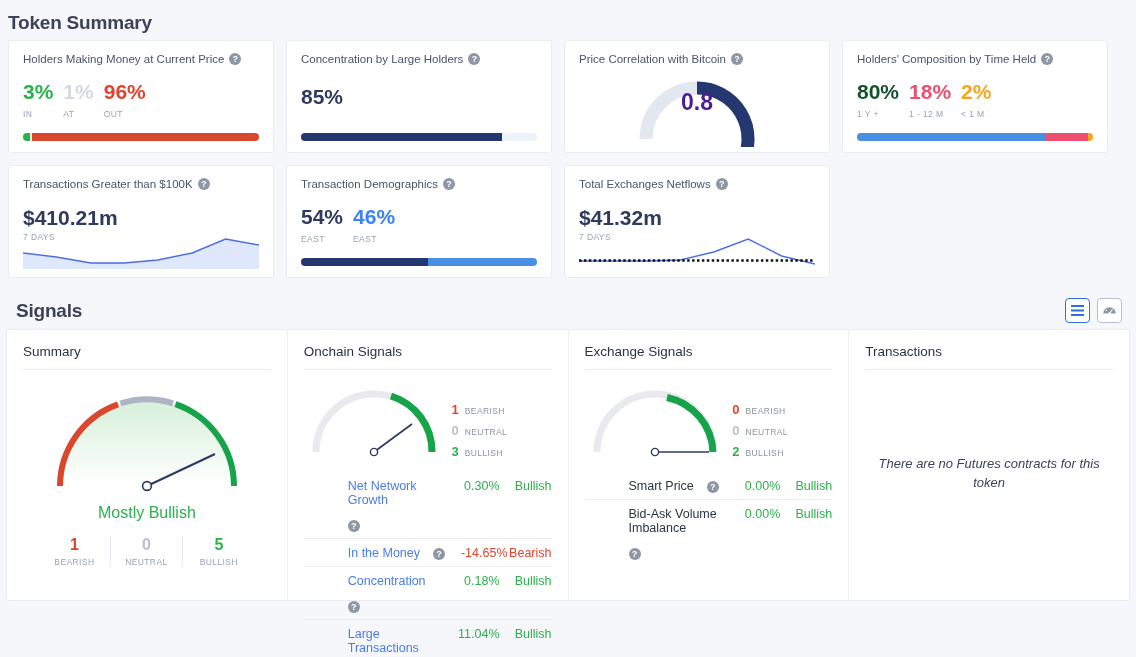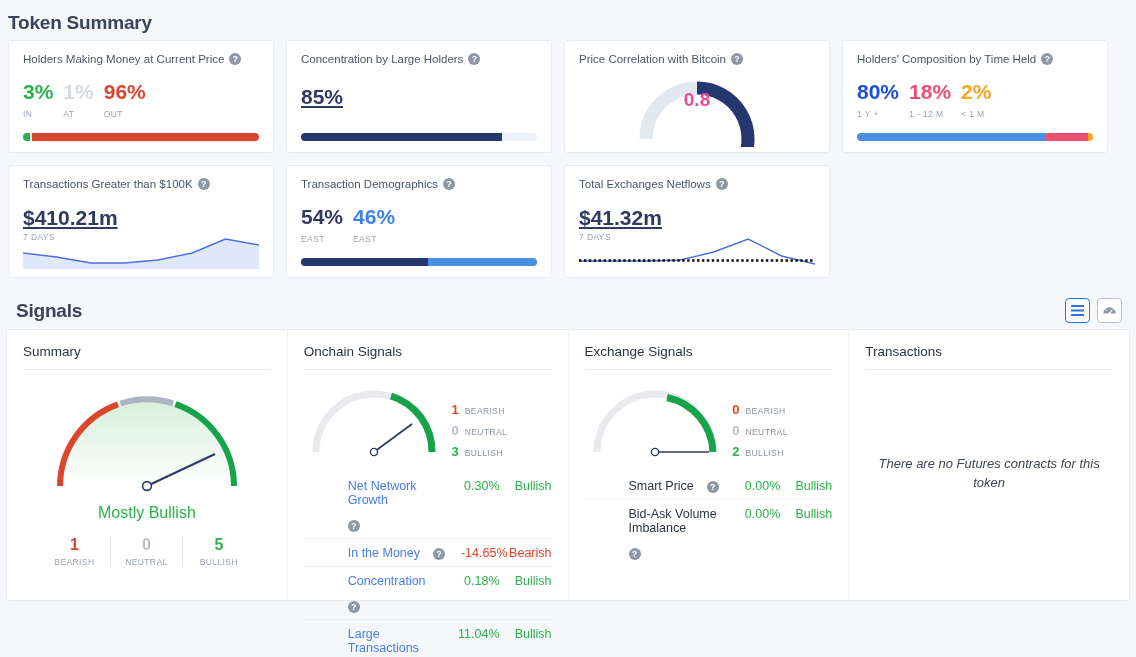--- a/index.html
+++ b/index.html
@@ -60,21 +60,21 @@
     line-height: 1;
     flex: 0 0 auto;
   }
 
   
   .stat-line { display: flex; align-items: flex-end; gap: 10px; margin-top: 16px; }
   .stat-col { display: flex; flex-direction: column; }
   .stat-val { font-size: 21px; font-weight: bold; line-height: 1.05; }
   .stat-lab { font-size: 8.5px; color: #9aa3b2; letter-spacing: .4px; margin-top: 6px; }
 
-  .big-val { font-size: 21px; font-weight: bold; color: #2f3a5f; margin-top: 16px; text-decoration: underline; }
+  .big-val { font-size: 21px; font-weight: bold; color: #2f3a5f; margin-top: 16px; }
   .big-val.single { margin-top: 20px; }
   .sub-lab { font-size: 8.5px; color: #9aa3b2; letter-spacing: .4px; margin-top: 2px; }
 
   
   .bar {
     position: absolute;
     left: 14px; right: 14px; bottom: 11px;
     height: 8px;
     border-radius: 5px;
     overflow: hidden;
@@ -86,21 +86,21 @@
   
   .spark { position: absolute; left: 14px; right: 14px; bottom: 8px; height: 38px; }
   .spark svg { display: block; width: 100%; height: 100%; }
 
   
   .card-gauge { position: absolute; left: 0; right: 0; top: 30px; height: 80px; }
   .card-gauge svg { display: block; margin: 0 auto; }
   .gauge-val {
     position: absolute; left: 0; right: 0; top: 48px;
     text-align: center;
-    font-size: 19px; font-weight: bold; color: #ec4899;
+    font-size: 23px; font-weight: bold; color: #4c1d95;
   }
 
   
   .signals-head {
     display: flex; align-items: center; justify-content: space-between;
     padding: 14px 14px 6px 8px;
     gap: 44px;
   }
   .view-toggle { display: flex; gap: 7px; }
   .tgl {
@@ -247,21 +247,21 @@
         <div class="gauge-val">0.8</div>
       </div>
 
       <div class="card">
         <div class="card-title">
           <span>Holders' Composition by Time Held</span>
           <span class="q-icon">?</span>
         </div>
         <div class="stat-line">
           <div class="stat-col">
-            <span class="stat-val" style="color:#1d4ed8">80%</span>
+            <span class="stat-val" style="color:#14532d">80%</span>
             <span class="stat-lab">1 Y +</span>
           </div>
           <div class="stat-col">
             <span class="stat-val" style="color:#ee4f71">18%</span>
             <span class="stat-lab">1 - 12 M</span>
           </div>
           <div class="stat-col">
             <span class="stat-val" style="color:#f5a623">2%</span>
             <span class="stat-lab">&lt; 1 M</span>
           </div>

